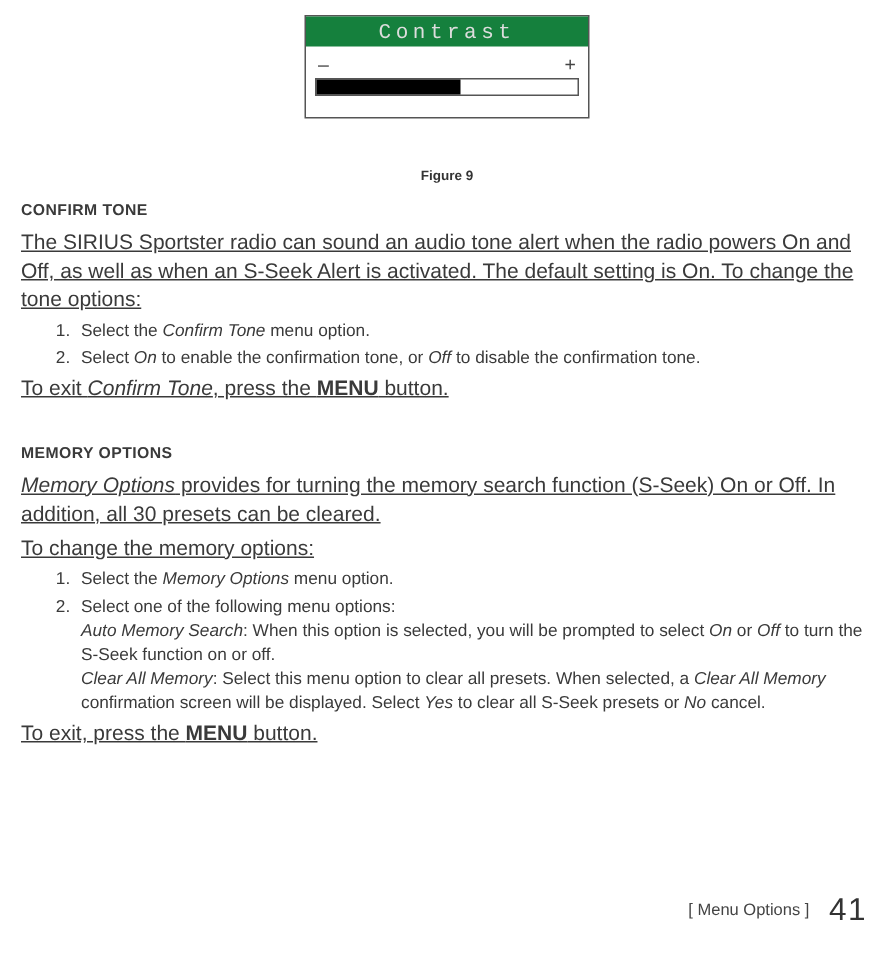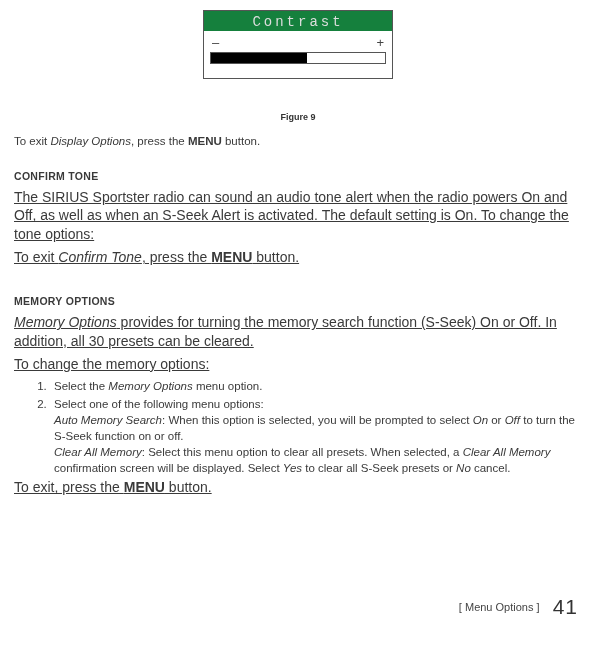--- a/index.html
+++ b/index.html
@@ -118,26 +118,31 @@
         <span>+</span>
       </div>
       <div class="lcd-bar-track">
         <div class="lcd-bar-fill"></div>
       </div>
     </div>
   </div>
 
   <div class="fig-caption">Figure 9</div>
 
-  <p class="body-text">
-    <span>To exit </span><span class="italic">Display Options</span><span>, press the </span><span class="bold">MENU</span><span> button.</span>
-  </p>
 
   <div class="section-head">CONFIRM TONE</div>
   <p class="para">The SIRIUS Sportster radio can sound an audio tone alert when the radio powers On and Off, as well as when an S-Seek Alert is activated. The default setting is On. To change the tone options:</p>
+  <ol class="steps">
+    <li>
+      <span>Select the </span><span class="italic">Confirm Tone</span><span> menu option.</span>
+    </li>
+    <li>
+      <span>Select </span><span class="italic">On</span><span> to enable the confirmation tone, or </span><span class="italic">Off</span><span> to disable the confirmation tone.</span>
+    </li>
+  </ol>
   <p class="para" style="margin-bottom:28px">
     <span>To exit </span><span class="italic">Confirm Tone</span><span>, press the </span><span class="bold">MENU</span><span> button.</span>
   </p>
 
   <div class="section-head">MEMORY OPTIONS</div>
   <p class="para">
     <span class="italic">Memory Options</span><span> provides for turning the memory search function (S-Seek) On or Off. In addition, all 30 presets can be cleared.</span>
   </p>
   <p class="para">To change the memory options:</p>
   <ol class="steps">

